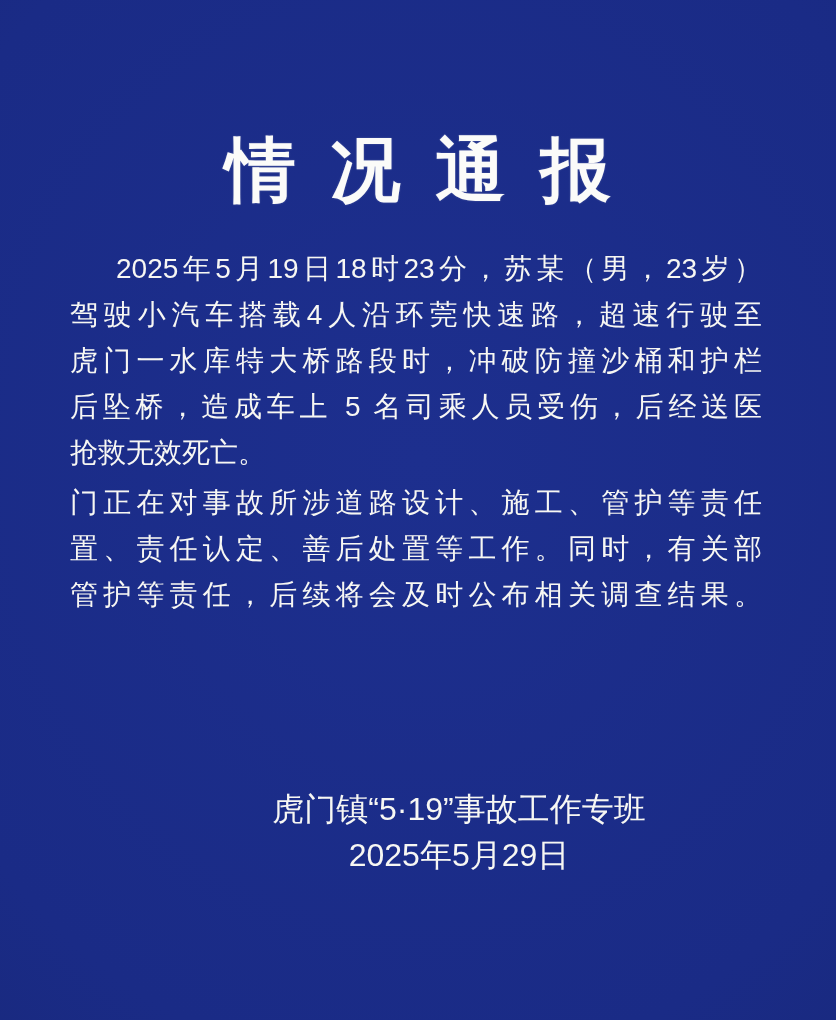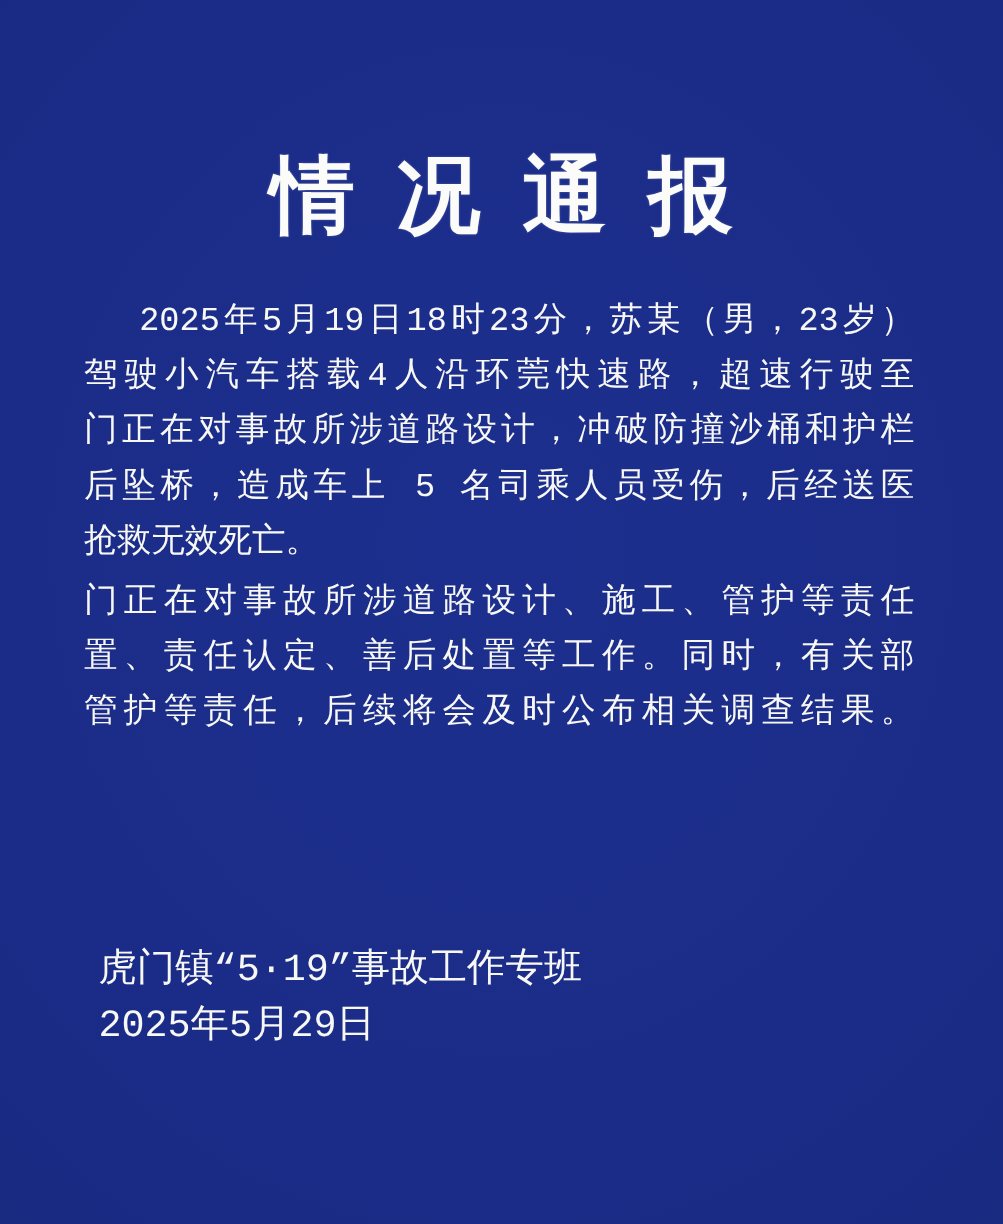--- a/index.html
+++ b/index.html
@@ -4,21 +4,21 @@
 <style>
   html, body { margin: 0; padding: 0; }
   .notice-page {
     position: relative;
     width: 836px;
     height: 1020px;
     overflow: hidden;
     background: radial-gradient(ellipse 120% 110% at 50% 45%,
                 #1d2f8e 0%, #1a2b86 55%, #17266f 100%);
     color: #f7f7f3;
-    font-family: Liberation Mono, monospace;
+    font-family: Liberation Sans, sans-serif;
   }
   .notice-title {
     margin-top: 134px;
     text-align: center;
     font-size: 70px;
     line-height: 72px;
     font-weight: bold;
     letter-spacing: 0.5em;
     padding-left: 0.5em; 
     color: #fbfbf9;
@@ -34,39 +34,39 @@
     text-align: justify;
     text-align-last: justify;
     white-space: nowrap;
   }
   .bline.first { padding-left: 46px; }
   .bline.last  { text-align-last: left; }
   .para2 { margin-top: 4px; }
   .notice-footer {
     margin-top: 168px;
     padding-left: 82px; 
-    text-align: left;
+    text-align: center;
     font-size: 32px;
     line-height: 46px;
   }
   .date-line { }
 </style>
 </head>
 <body>
 
 <div class="notice-page">
 
   <div class="notice-title">情况通报</div>
 
   <div class="notice-body">
 
     <div class="para1">
       <div class="bline first">2025年5月19日18时23分，苏某（男，23岁）</div>
       <div class="bline">驾驶小汽车搭载4人沿环莞快速路，超速行驶至</div>
-      <div class="bline">门正在对事故所涉道路设计，冲破防撞沙桶和护栏</div>
+      <div class="bline">虎门一水库特大桥路段时，冲破防撞沙桶和护栏</div>
       <div class="bline">后坠桥，造成车上 5 名司乘人员受伤，后经送医</div>
       <div class="bline last">抢救无效死亡。</div>
     </div>
 
     <div class="para2">
       <div class="bline">门正在对事故所涉道路设计、施工、管护等责任</div>
       <div class="bline">置、责任认定、善后处置等工作。同时，有关部</div>
       <div class="bline">管护等责任，后续将会及时公布相关调查结果。</div>
     </div>
 

